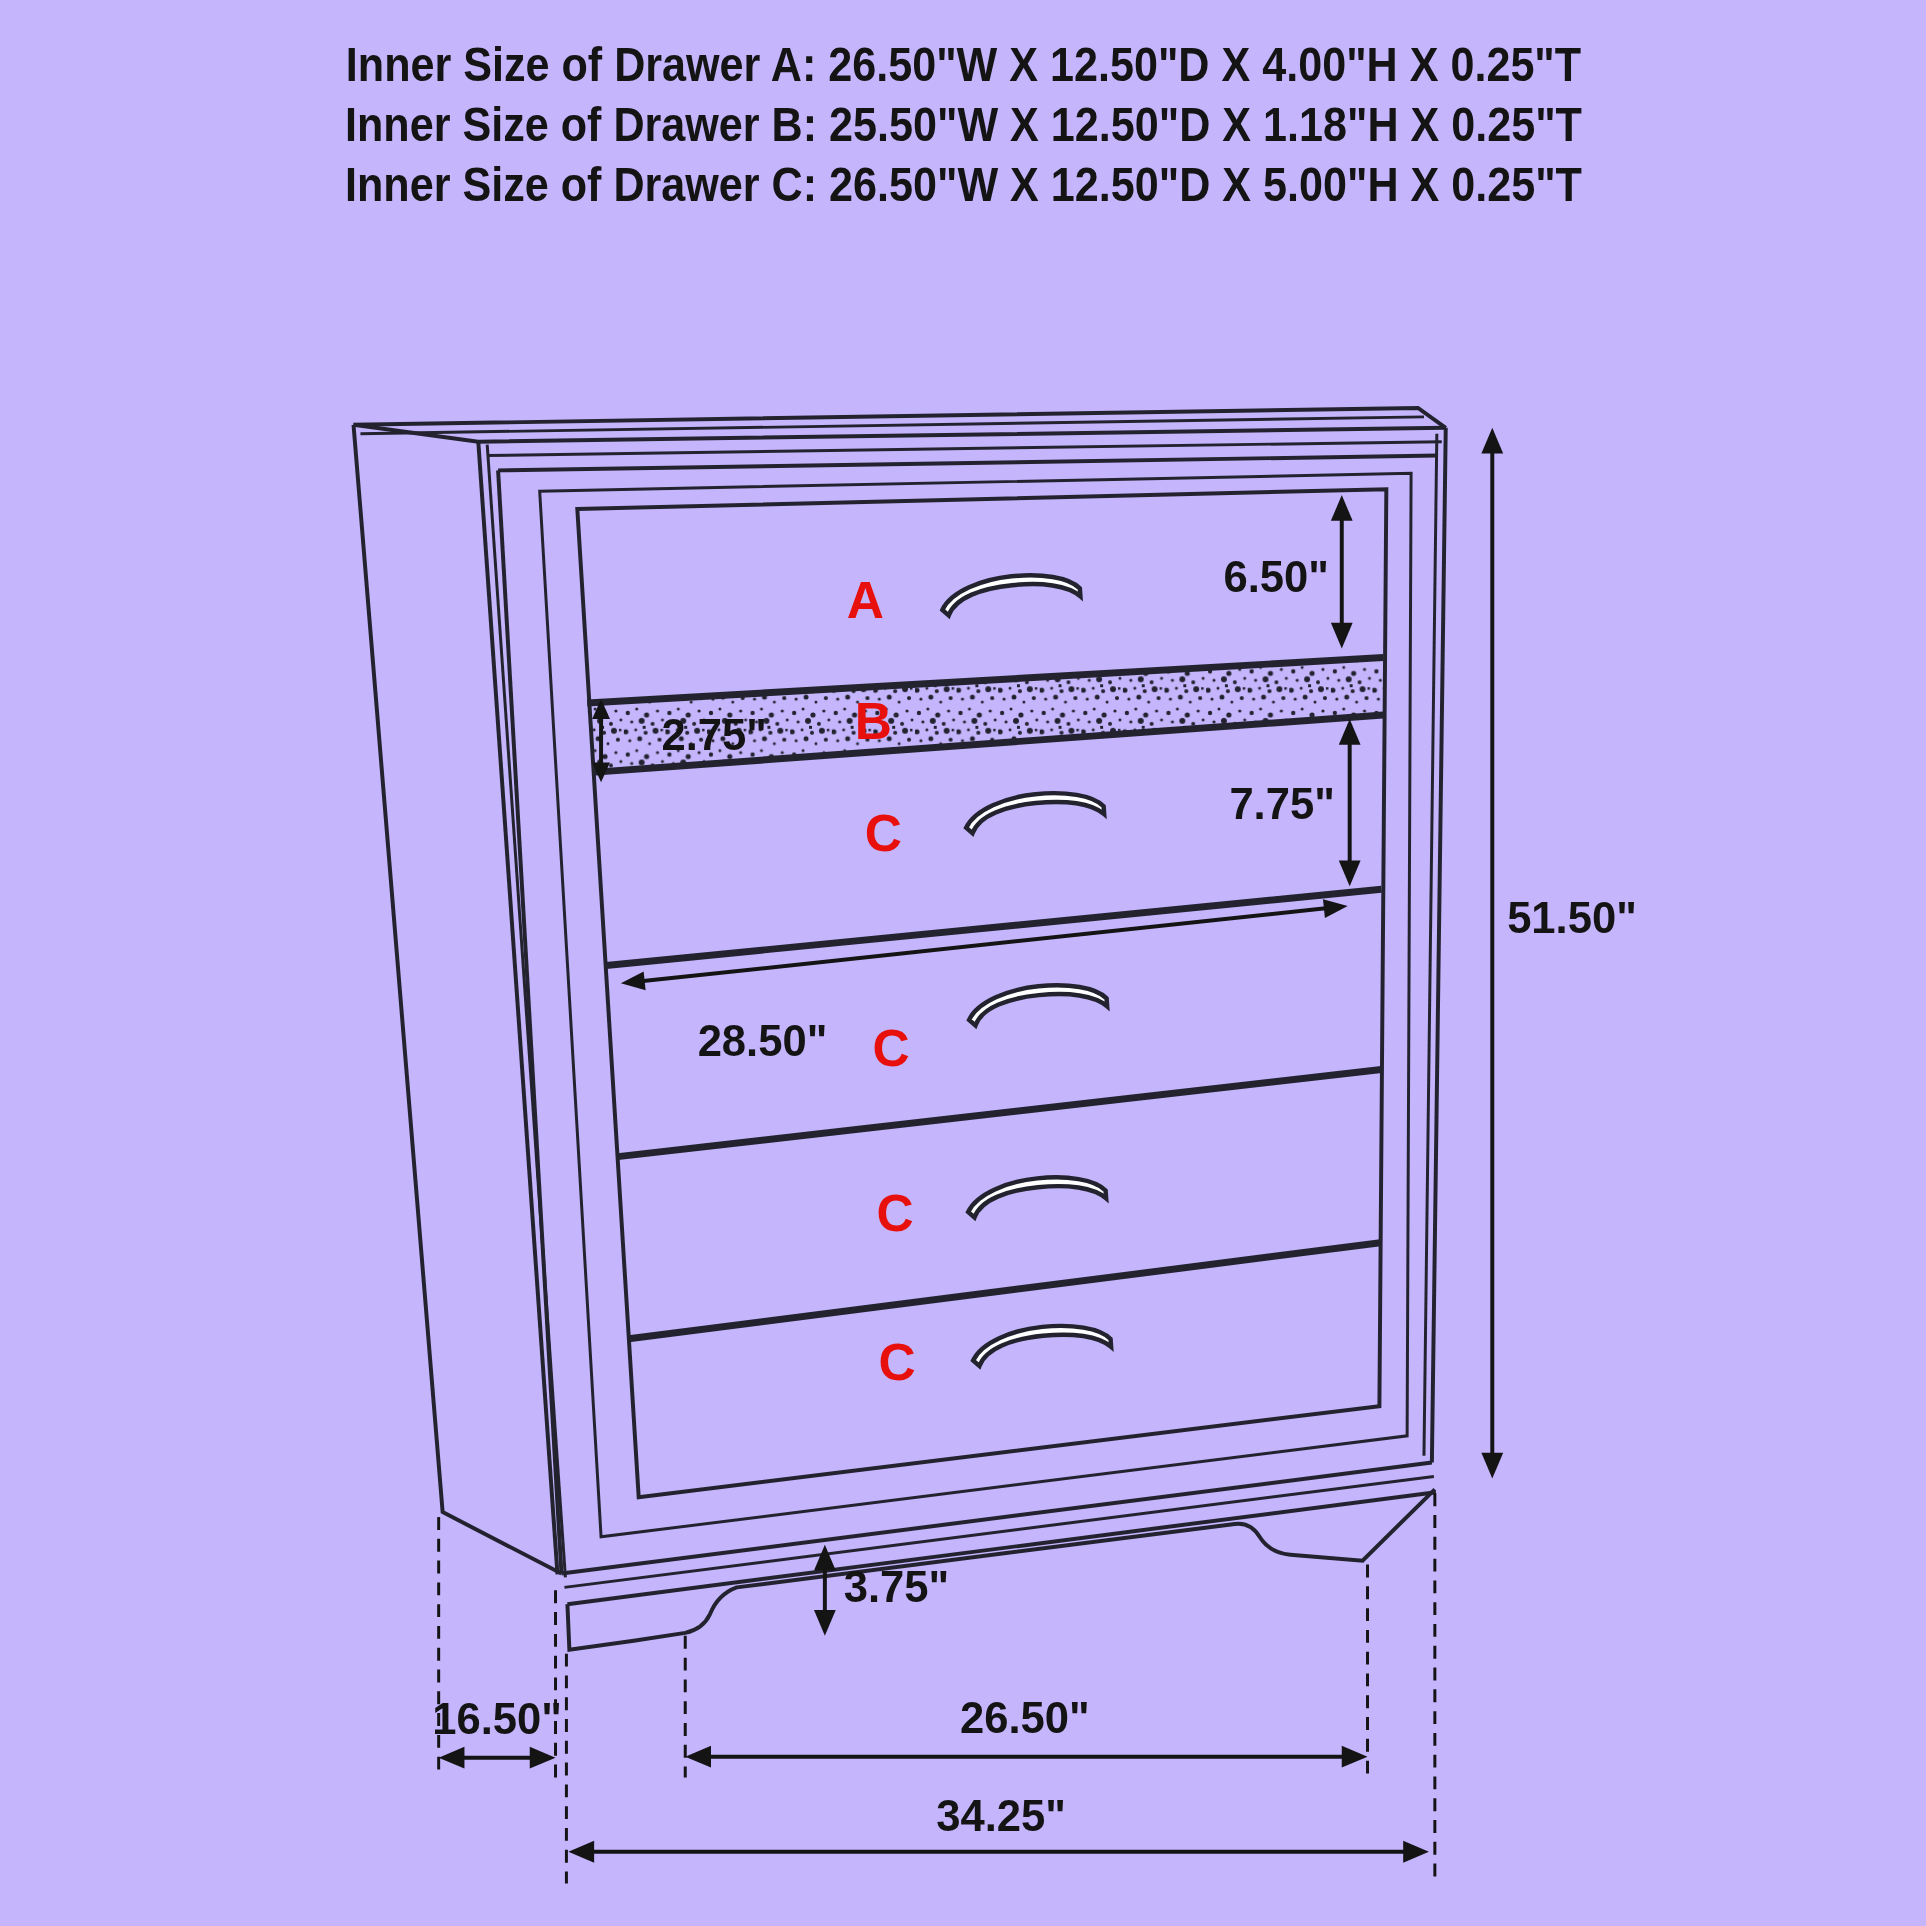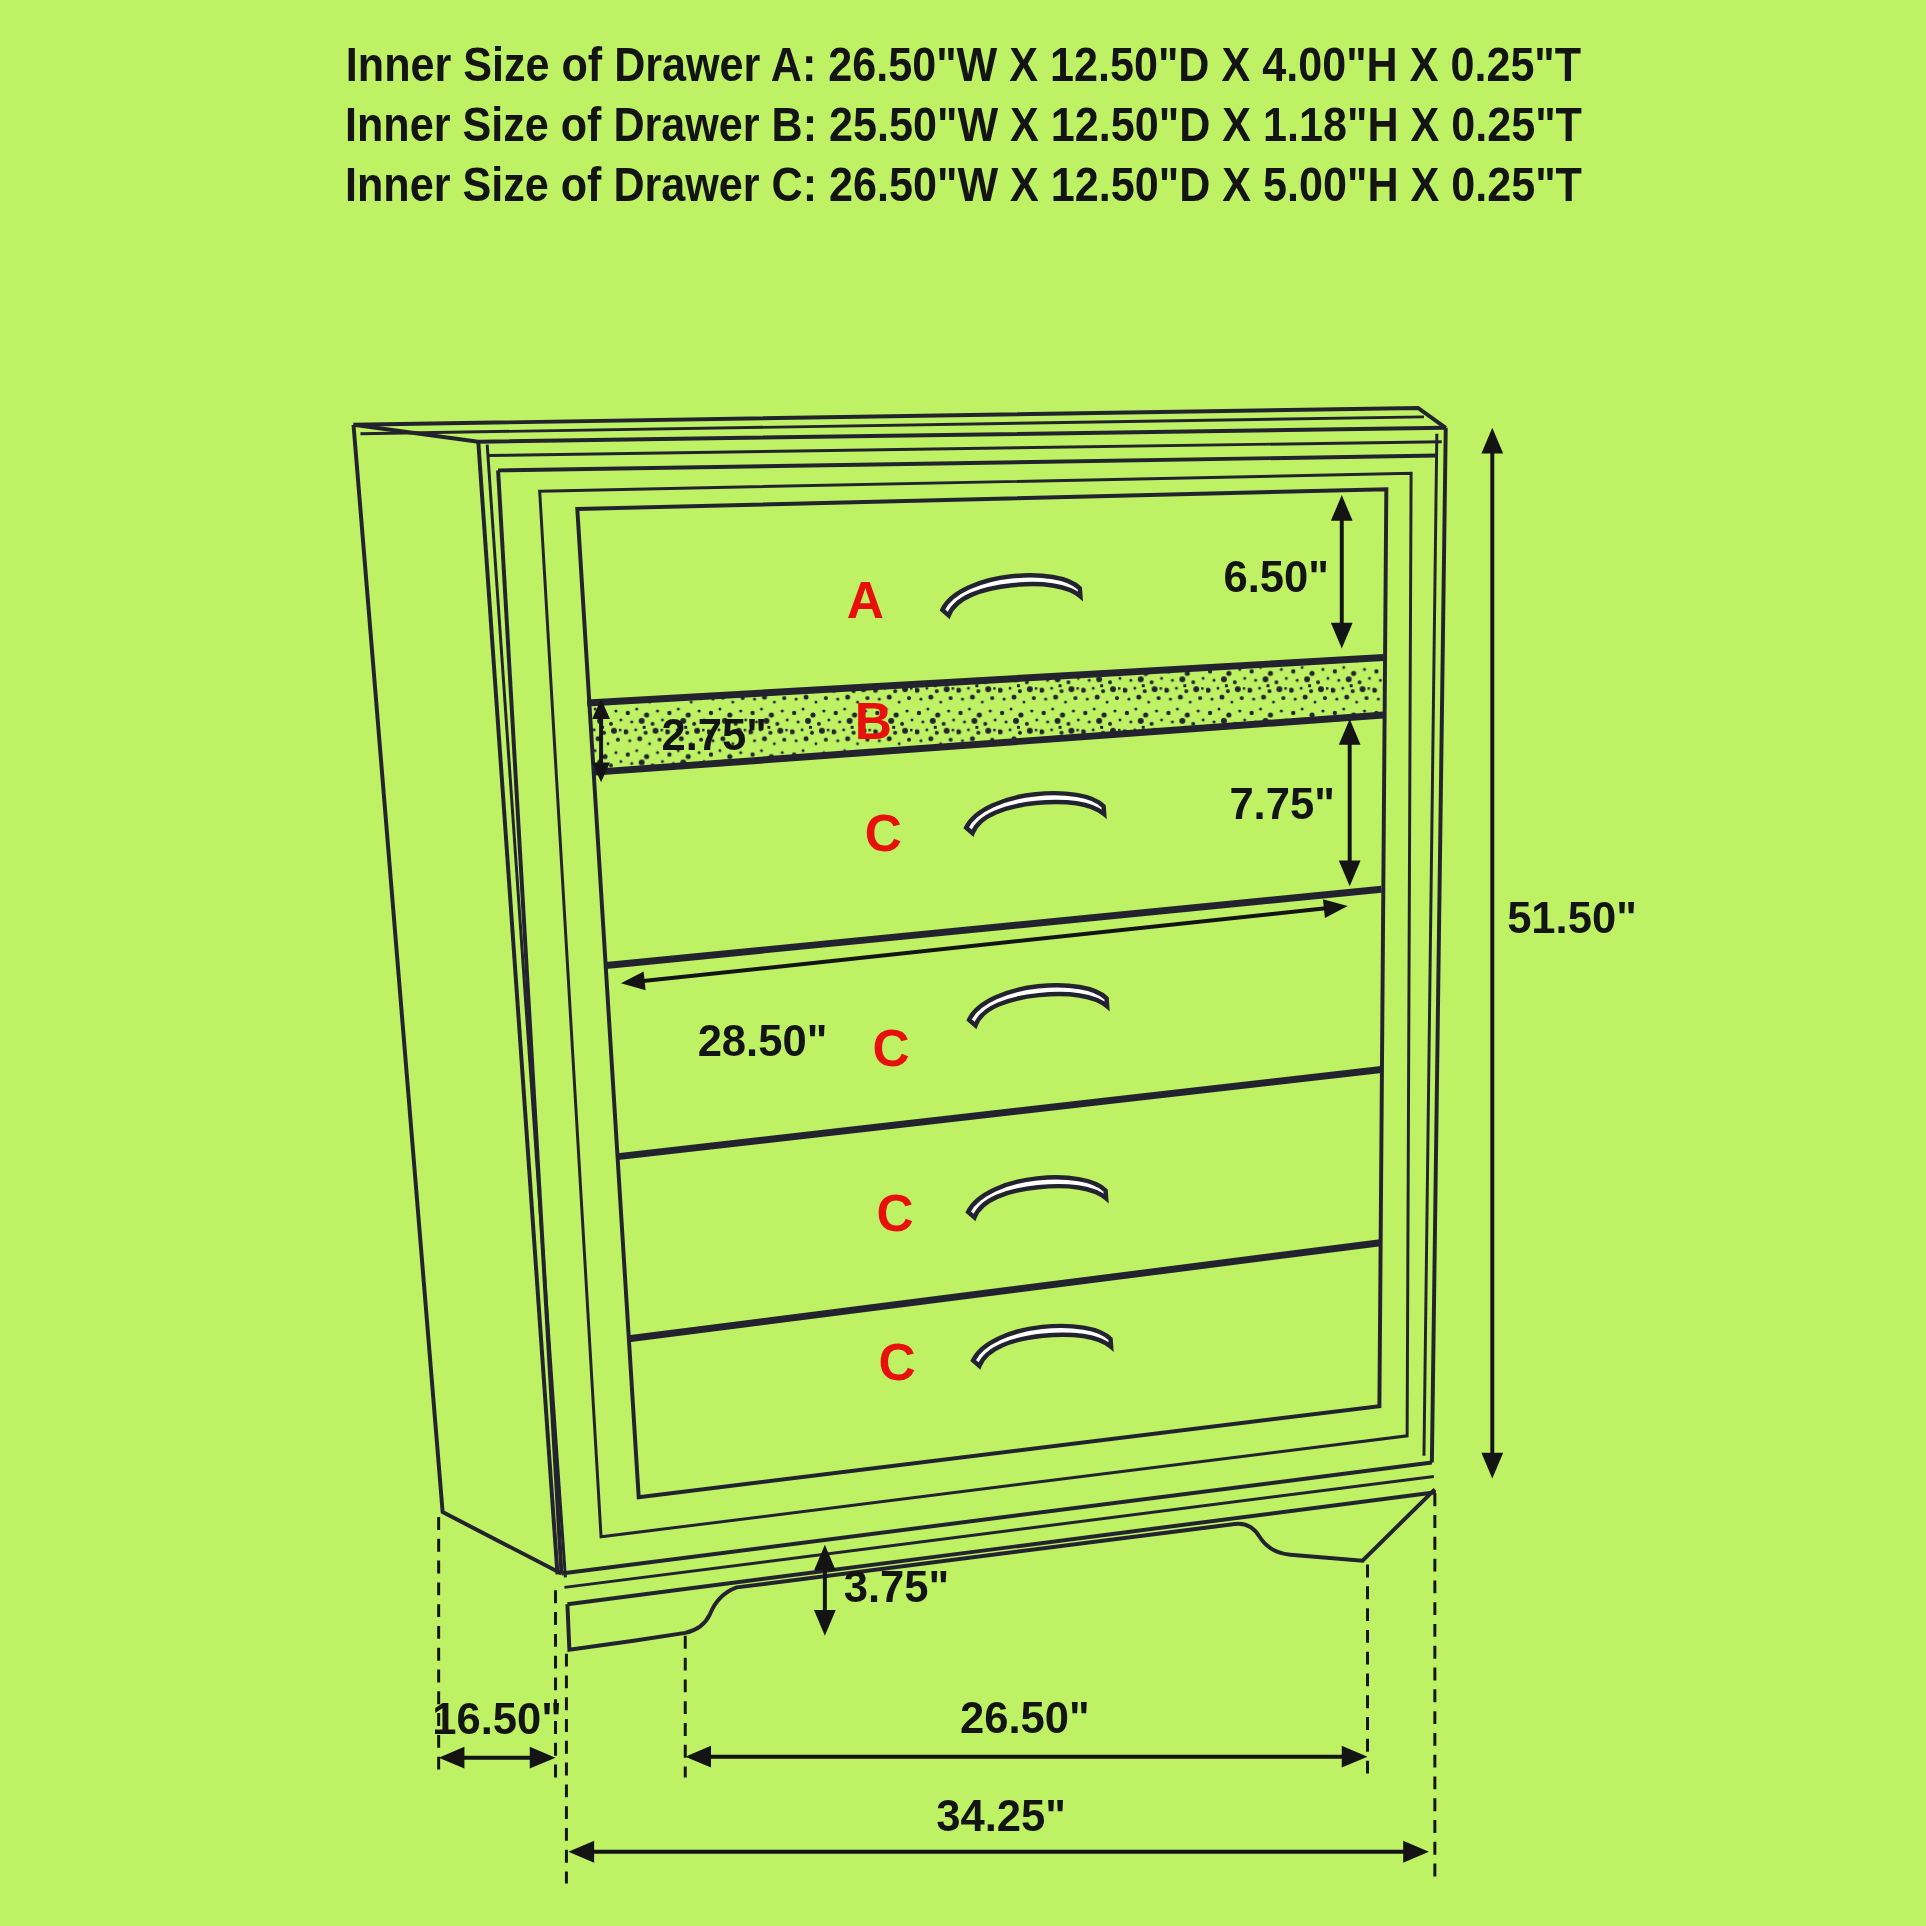--- a/index.html
+++ b/index.html
@@ -1,16 +1,16 @@
 <!DOCTYPE html>
 <html><head>
 <meta charset="utf-8">
 <style>
   html,body{margin:0;padding:0;background:#ffffff;}
-  #stage{position:relative;width:1927px;height:1927px;background:#bef264;overflow:hidden;
+  #stage{position:relative;width:1927px;height:1927px;background:#c4b5fd;overflow:hidden;
          font-family:"Liberation Sans", sans-serif;}
   #hdr{position:absolute;top:34px;left:0;width:1927px;text-align:center;
        transform:scaleX(.88);transform-origin:50% 0;}
   .hdr-line{font-size:49px;font-weight:bold;color:#141414;line-height:60px;white-space:nowrap;}
   svg{position:absolute;top:0;left:0;}
   .ln{stroke:#23232f;fill:none;}
   .dim{font-size:44px;font-weight:bold;fill:#141414;}
   .red{font-size:52px;font-weight:bold;}
   .dline{stroke:#141414;stroke-width:4;fill:none;}
   .dhead{fill:#141414;stroke:none;}

